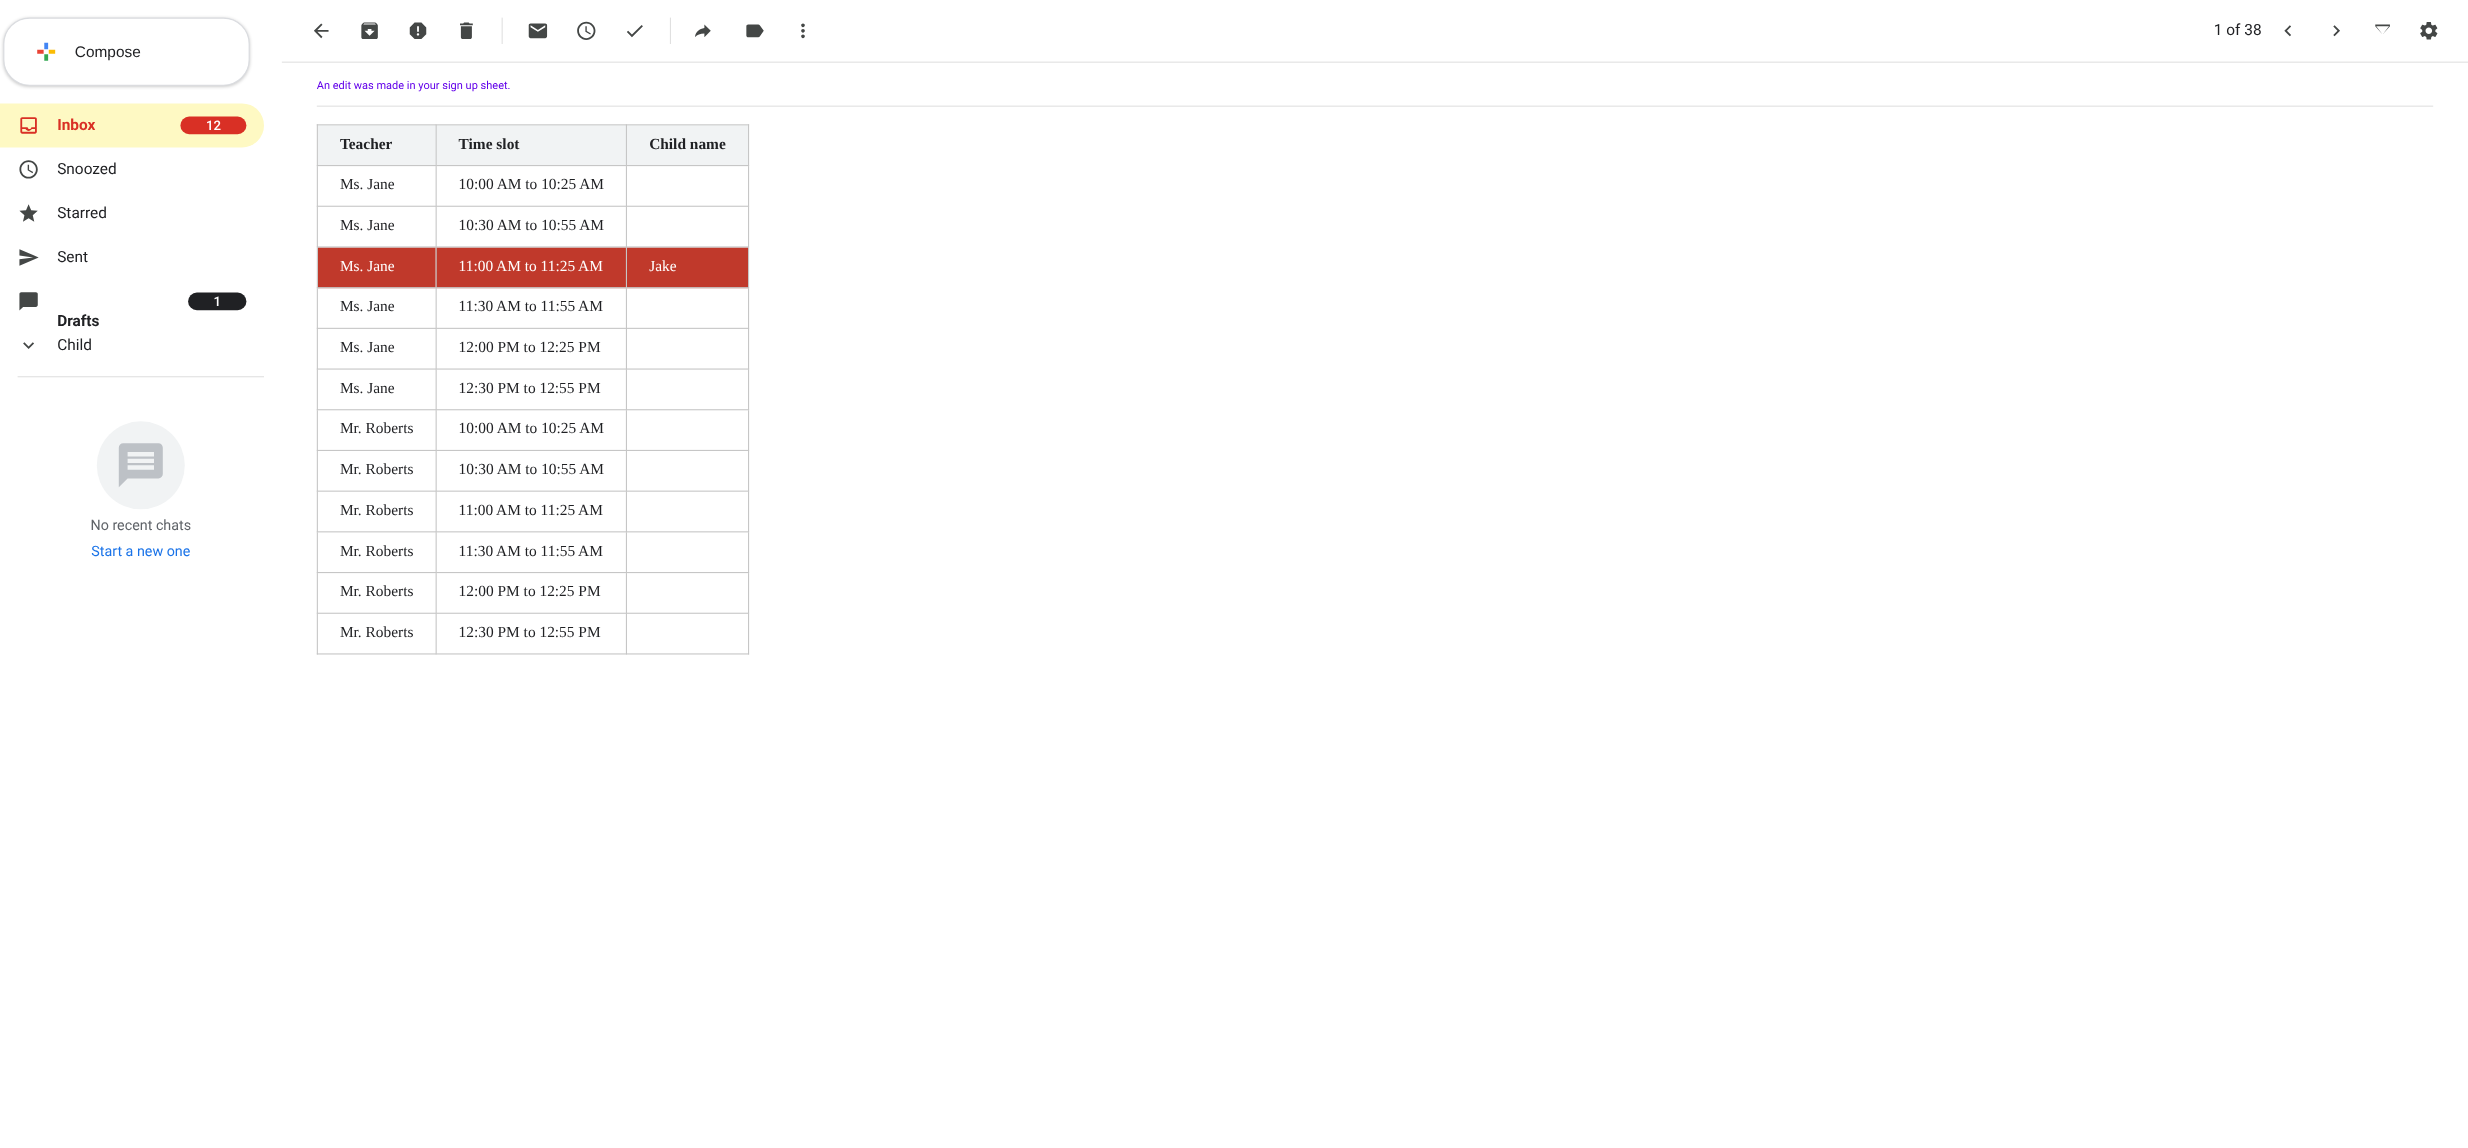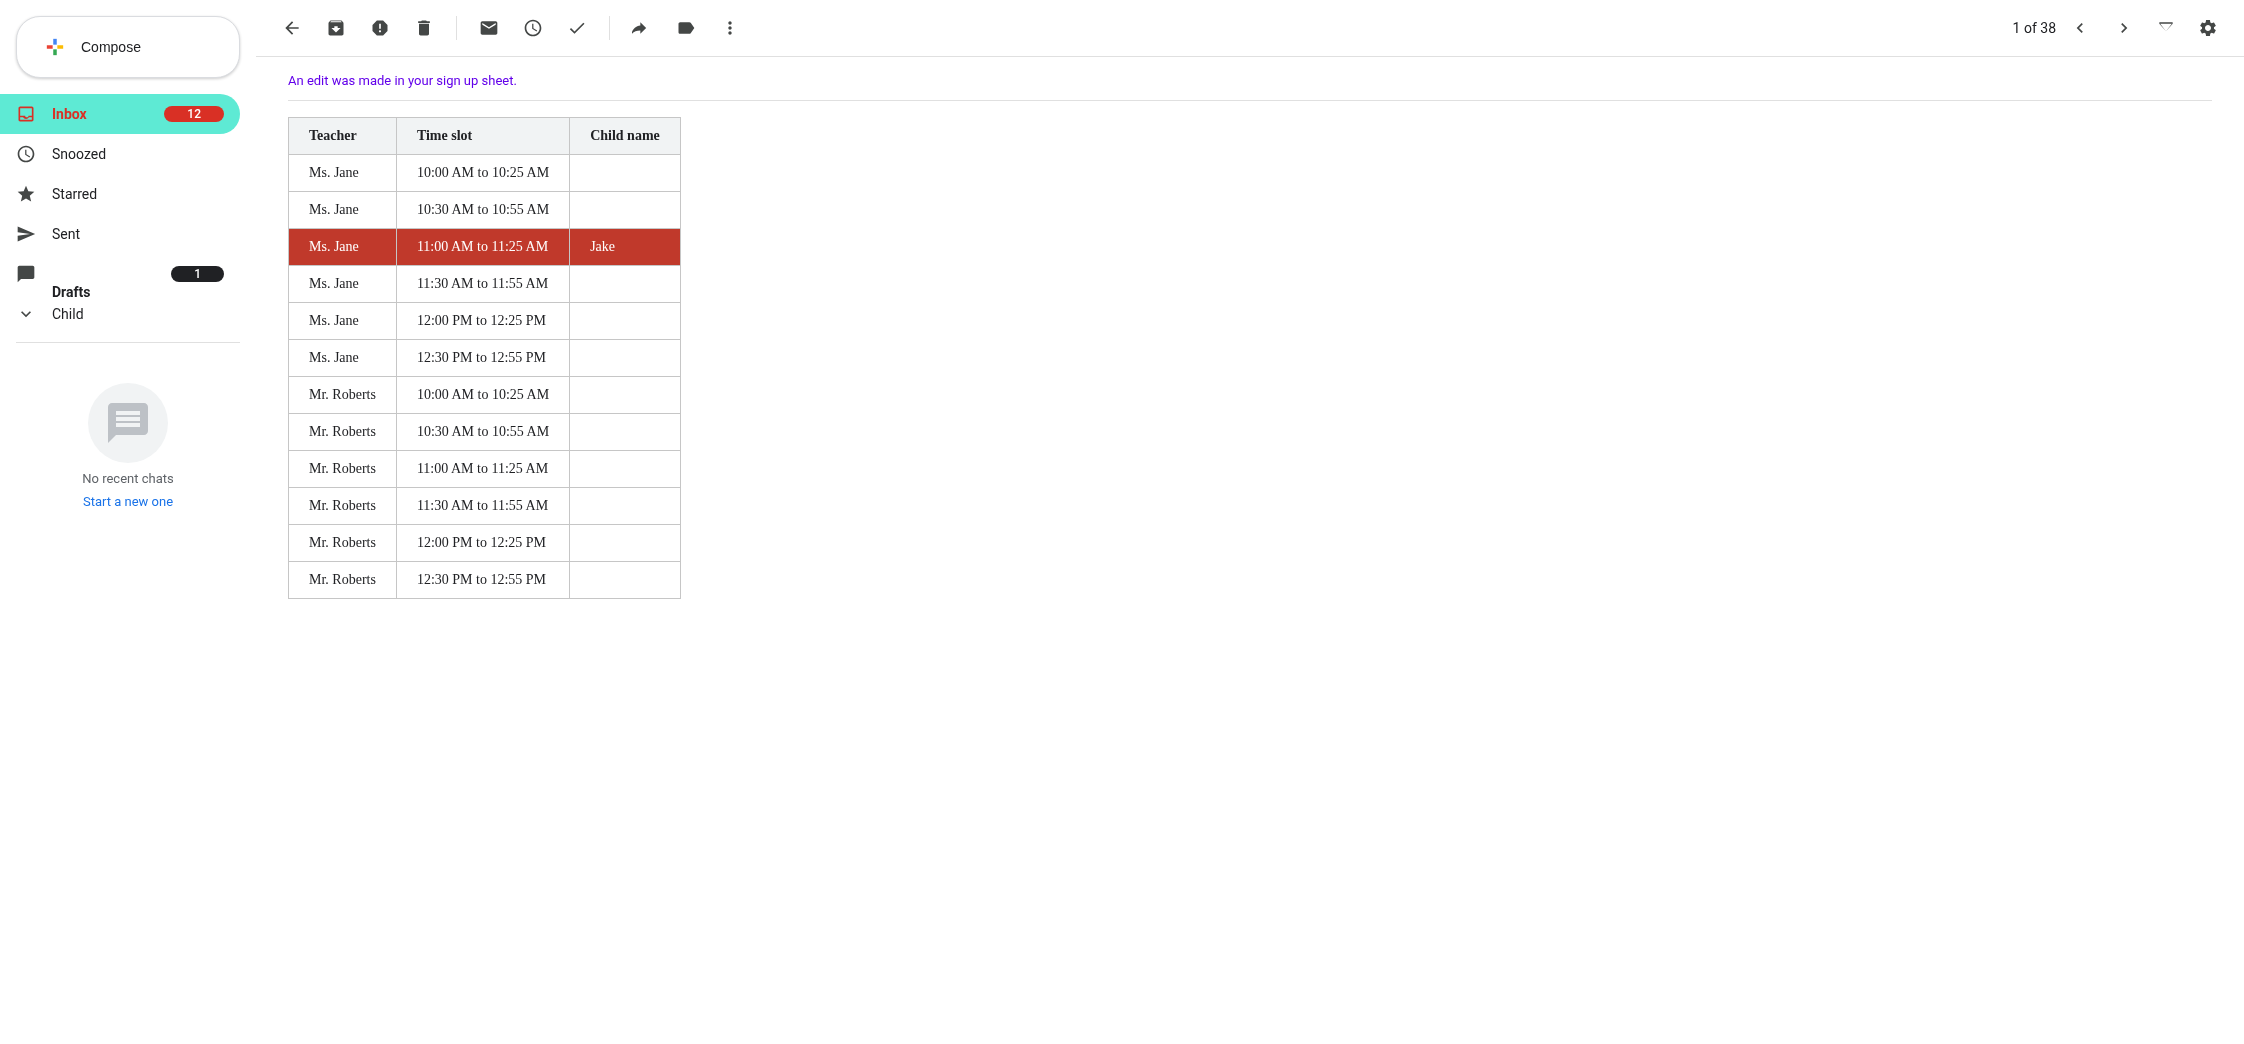--- a/index.html
+++ b/index.html
@@ -1,23 +1,23 @@
 <!DOCTYPE html>
 <html><head>
   <meta charset="utf-8">
   <style>
     * { margin: 0; padding: 0; box-sizing: border-box; }
     body { font-family: 'Google Sans', Roboto, Arial, sans-serif; background: #fff; display: flex; height: 100vh; overflow: hidden; font-size: 14px; color: #202124; }
 
     
     .sidebar { width: 256px; min-width: 256px; display: flex; flex-direction: column; padding-top: 8px; }
-    .compose-btn { margin: 8px 16px 16px 16px; background: #fff; border: 1px solid #dadce0; border-radius: 24px; padding: 16px 24px; display: flex; align-items: center; gap: 12px; cursor: pointer; font-size: 14px; font-weight: 500; color: #202124; box-shadow: 0 1px 3px rgba(0,0,0,0.2); width: calc(100% - 32px); }
+    .compose-btn { margin: 8px 16px 16px 3px; background: #fff; border: 1px solid #dadce0; border-radius: 24px; padding: 16px 24px; display: flex; align-items: center; gap: 12px; cursor: pointer; font-size: 14px; font-weight: 500; color: #202124; box-shadow: 0 1px 3px rgba(0,0,0,0.2); width: calc(100% - 32px); }
     .compose-plus { width: 28px; height: 28px; }
     .nav-item { display: flex; align-items: center; padding: 0 16px; height: 40px; border-radius: 0 20px 20px 0; cursor: pointer; gap: 16px; font-size: 14px; color: #202124; margin-right: 16px; }
-    .nav-item.active { background: #5eead4; font-weight: 700; justify-content: center; }
+    .nav-item.active { background: #fef9c3; font-weight: 700; justify-content: center; }
     .nav-item .icon { width: 20px; height: 20px; display: flex; align-items: center; justify-content: center; font-size: 18px; color: #444746; }
     .nav-item.active .icon { color: #d93025; }
     .nav-item .label { flex: 1; }
     .nav-item .badge { background: #d93025; color: #fff; border-radius: 12px; padding: 1px 23px; font-size: 12px; font-weight: 500; }
     .nav-item.active .label { color: #d93025; }
     .divider { height: 1px; background: #e0e0e0; margin: 8px 16px; }
 
     
     .chat-section { padding: 8px 16px; display: flex; align-items: center; gap: 8px; cursor: pointer; }
     .avatar { width: 36px; height: 36px; border-radius: 50%; background: #4285f4; display: flex; align-items: center; justify-content: center; color: #fff; font-size: 16px; position: relative; }
@@ -36,21 +36,21 @@
 
     
     .toolbar { display: flex; align-items: center; padding: 8px 16px; gap: 4px; border-bottom: 1px solid #e0e0e0; min-height: 52px; }
     .toolbar-btn { width: 40px; height: 40px; border-radius: 50%; display: flex; align-items: center; justify-content: center; cursor: pointer; color: #444746; font-size: 18px; border: none; background: transparent; }
     .toolbar-sep { width: 1px; height: 24px; background: #e0e0e0; margin: 0 8px; }
     .toolbar-spacer { flex: 1; }
     .pagination { display: flex; align-items: center; gap: 4px; color: #202124; font-size: 14px; }
 
     
     .email-content { flex: 1; overflow-y: auto; padding: 16px 32px; }
-    .email-header-line { color: #6200ea; font-size: 13px; padding-bottom: 12px; border-bottom: 1px solid #e0e0e0; margin-bottom: 16px; }
+    .email-header-line { color: #6200ea; font-size: 10px; padding-bottom: 12px; border-bottom: 1px solid #e0e0e0; margin-bottom: 16px; }
 
     
     .schedule-table { border-collapse: collapse; margin-top: 8px; font-family: Liberation Serif, serif; }
     .schedule-table th { background: #f1f3f4; border: 1px solid #c6c6c6; padding: 10px 20px; font-weight: 600; font-size: 14px; color: #202124; text-align: left; }
     .schedule-table td { border: 1px solid #c6c6c6; padding: 10px 20px; font-size: 14px; color: #202124; }
     .schedule-table tr.highlighted td { background: #c0392b; color: #fff; }
   </style>
 </head>
 <body>
 

